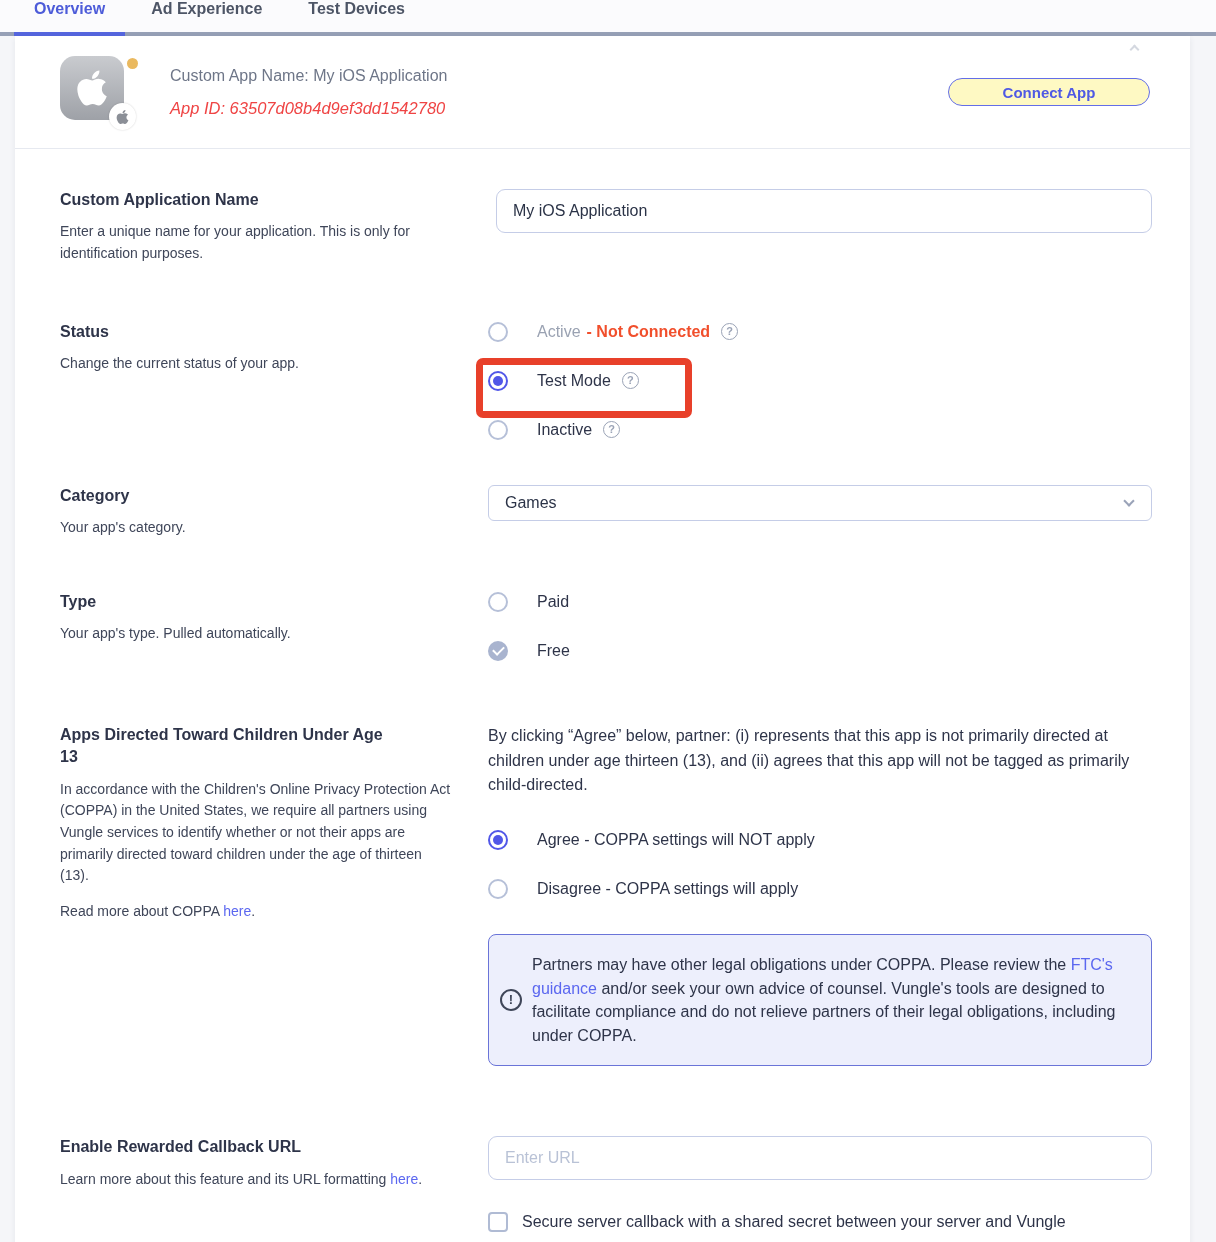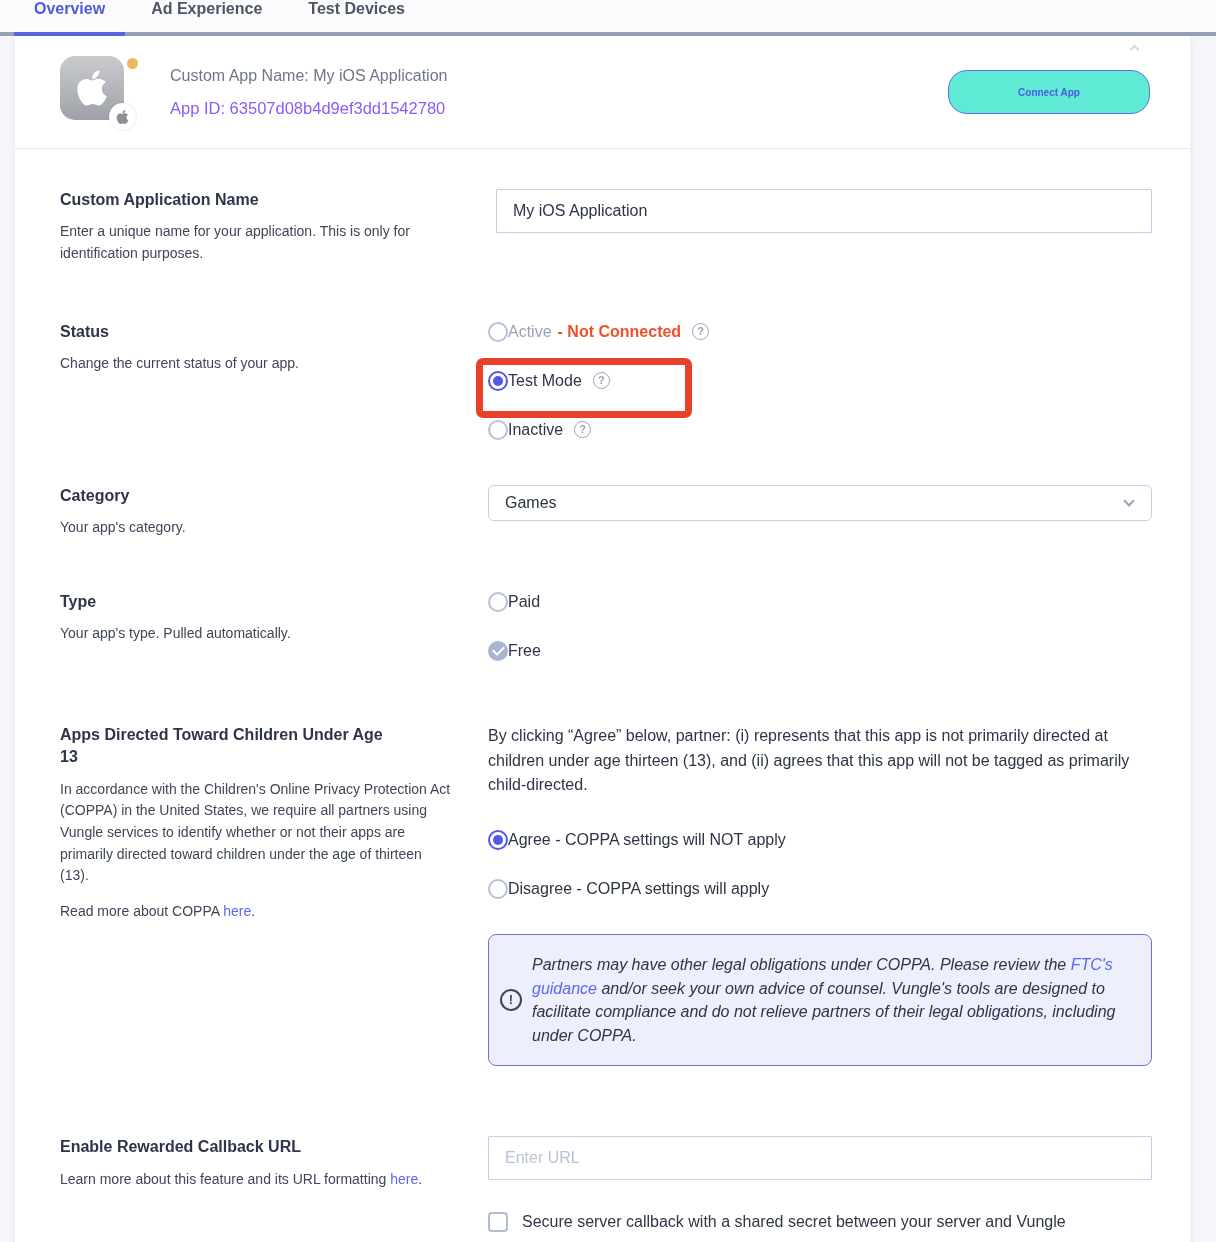--- a/index.html
+++ b/index.html
@@ -57,41 +57,41 @@
     display:flex; align-items:center; justify-content:center;
   }
   .platform-badge svg { width:13px; height:16px; fill:#8b8f97; }
   .status-dot {
     position:absolute; top:2px; right:-6px;
     width:11px; height:11px; border-radius:50%;
     background:#eab95f;
   }
   .app-meta { margin-left:38px; }
   .app-meta .app-name { font-size:16px; color:#6e7688; margin-bottom:14px; }
-  .app-meta .app-id { font-size:16.5px; color:#8b5cf6; font-weight:500; }
+  .app-meta .app-id { font-size:16.5px; color:#ef4444; font-weight:500;font-style:italic; }
   .connect-btn {
     margin-left:auto;
-    width:202px; height:44px; border-radius:19px;
-    border:1.5px solid #636ee8; background:#5eead4;
-    color:#4f5ae4; font-size:10px; font-weight:700;
+    width:202px; height:28px; border-radius:19px;
+    border:1.5px solid #636ee8; background:#fef9c3;
+    color:#4f5ae4; font-size:15px; font-weight:700;
     font-family:"Liberation Sans", sans-serif;
     cursor:pointer;
   }
   .divider { border-top:1px solid #e6e9f0; }
   
   .form { padding:40px 38px 44px 45px; }
   .row { display:flex; }
   .col-left { width:400px; margin-right:28px; flex-shrink:0; }
   .col-right { width:664px; }
   h3 { font-size:16px; font-weight:700; color:#2e3449; margin:0 0 10px 0; line-height:1.4; }
   h3.narrow { max-width:330px; }
   .desc { font-size:14px; color:#3f4659; line-height:1.55; margin:0; max-width:392px; }
   a.link { color:#5b67f0; text-decoration:none; cursor:pointer; }
   .text-input {
-    width:100%; height:44px; border:1px solid #c5cde7; border-radius:1px;
+    width:100%; height:44px; border:1px solid #c5cde7; border-radius:9px;
     padding:0 16px; font-size:16px; color:#2b3347;
     font-family:"Liberation Sans", sans-serif; background:#fff; outline:none;
   }
   .text-input::placeholder { color:#b9c2d6; }
   
   .opt-list { position:relative; }
   .opt { display:flex; align-items:center; height:22px; margin-bottom:27px; }
   .opt:last-child { margin-bottom:0; }
   .radio {
     width:20px; height:20px; border-radius:50%;
@@ -105,21 +105,21 @@
   .check-circle {
     width:20px; height:20px; border-radius:50%;
     background:#a9b4cf; flex-shrink:0; position:relative;
   }
   .check-circle::after {
     content:""; position:absolute; left:5px; top:5px;
     width:9px; height:5px;
     border-left:2px solid #fff; border-bottom:2px solid #fff;
     transform:rotate(-45deg);
   }
-  .opt-label { margin-left:0; font-size:16px; font-weight:500; color:#2e3449; }
+  .opt-label { margin-left:29px; font-size:16px; font-weight:500; color:#2e3449; }
   .opt-label.muted { color:#9aa2b2; }
   .opt-label .err { color:#f14f2c; font-weight:700; margin-left:6px; }
   .q-icon {
     margin-left:11px; width:17px; height:17px; border-radius:50%;
     border:1.5px solid #9aa3b6; color:#9aa3b6;
     font-size:11px; font-weight:700; line-height:14px; text-align:center;
     flex-shrink:0; cursor:pointer;
   }
   .highlight-box {
     position:absolute; left:-12px; top:37px;
@@ -144,21 +144,21 @@
     margin-top:34px; display:flex; align-items:center;
     background:#edeffc; border:1.5px solid #6a74d8; border-radius:8px;
     padding:18px 22px 18px 11px;
   }
   .info-icon {
     width:22px; height:22px; border-radius:50%;
     border:2px solid #3f4659; color:#3f4659;
     font-size:13px; font-weight:700; line-height:18px; text-align:center;
     flex-shrink:0; margin-right:10px;
   }
-  .notice-text { font-size:16px; color:#2e3449; line-height:1.47;font-style:italic; }
+  .notice-text { font-size:16px; color:#2e3449; line-height:1.47; }
   
   .cb-row { display:flex; align-items:flex-start; margin-top:30px; }
   .checkbox {
     width:20px; height:20px; border:2px solid #b0bbd4; border-radius:4px;
     flex-shrink:0; margin-top:2px; background:#fff; cursor:pointer;
   }
   .cb-label { margin-left:14px; font-size:16px; font-weight:500; color:#2e3449; line-height:1.55; max-width:620px; }
   
   .row-custom-name { margin-bottom:56px;gap:8px; }
   .row-status { margin-bottom:44px; }

